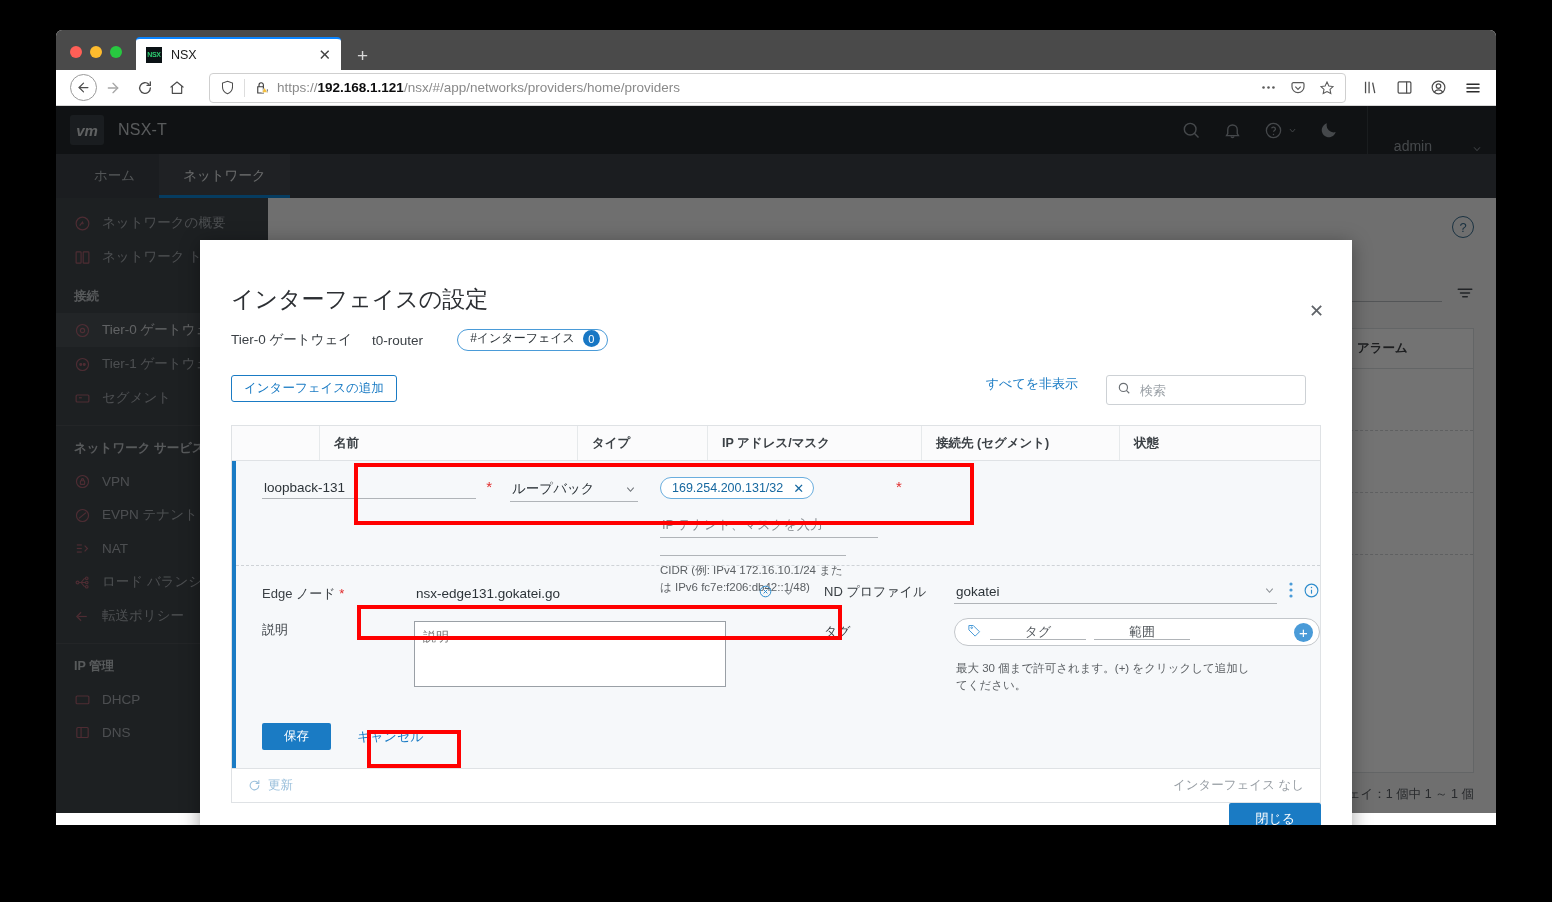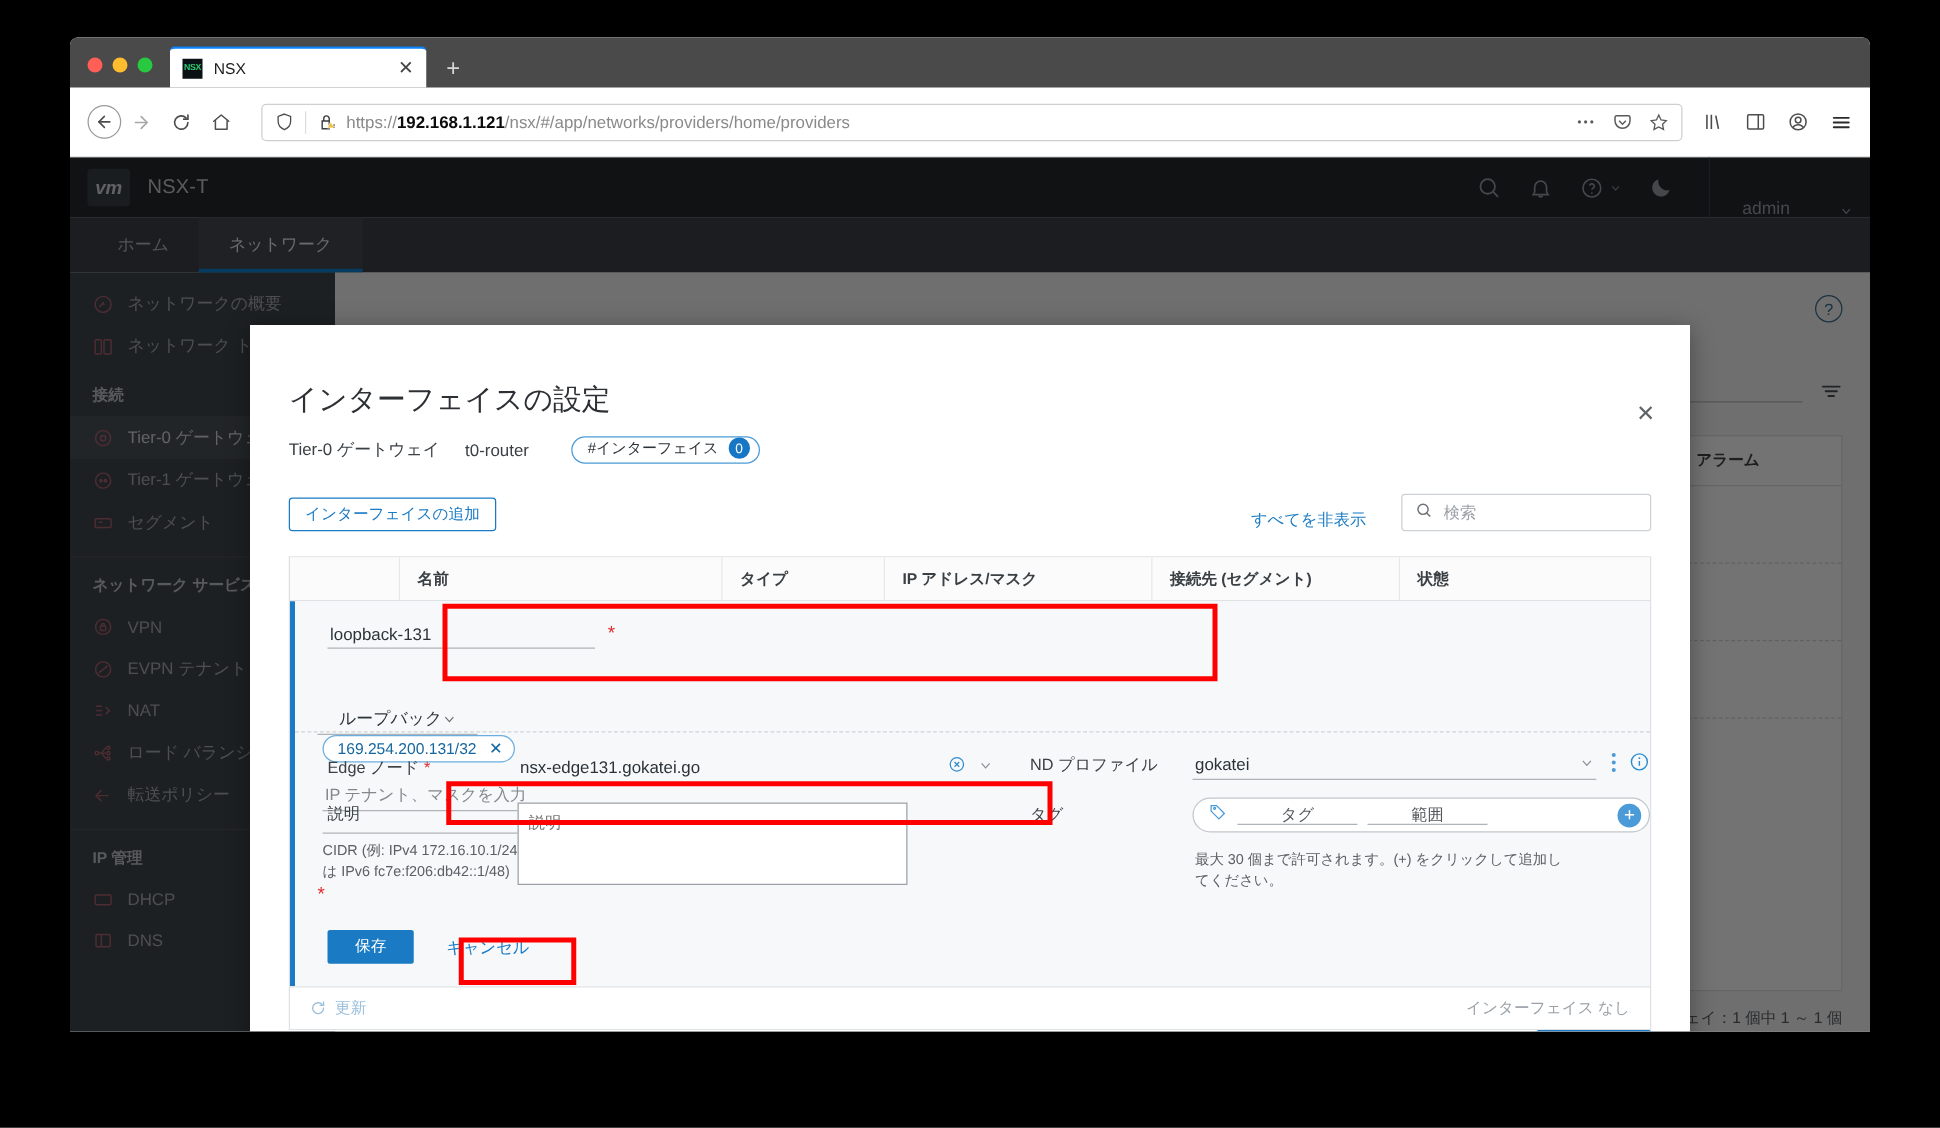--- a/index.html
+++ b/index.html
@@ -44,21 +44,21 @@
   .tab-close {
     font-size: 15px; color: #444; line-height: 1; cursor: pointer;
     font-weight: 300;
   }
   #new-tab-btn {
     font-size: 19px; color: #d8d8d8; font-weight: 300;
     margin: 0 0 5px 16px; cursor: pointer; line-height: 1;
   }
   
   #nav-bar {
-    height: 56px; background: #fff; display: flex; align-items: center;
+    height: 36px; background: #fff; display: flex; align-items: center;
     padding: 0 14px; border-bottom: 1px solid #d7d7d7;
   }
   .nav-btn {
     width: 32px; height: 32px; display: flex; align-items: center;
     justify-content: center; color: #4d4d4d; font-size: 17px;
     cursor: pointer; flex: 0 0 auto;
   }
   #back-btn { border: 1.3px solid #9a9a9a; border-radius: 50%; width: 27px; height: 27px; }
   #forward-btn { color: #9c9c9c; }
   #url-container {
@@ -168,21 +168,21 @@
     border: 1px solid #4a9bd8; border-radius: 12px; height: 22px;
     display: inline-flex; align-items: flex-start; gap: 8px; padding: 0 7px 0 12px;
     font-size: 12px; color: #2c3338;
   }
   .chip-badge {
     width: 17px; height: 17px; border-radius: 50%; background: #1877c4; color: #fff;
     font-size: 11px; display: flex; align-items: center; justify-content: center;
   }
   .sub-name { margin-left: -14px; }
   .modal-toolbar {
-    display: flex; align-items: flex-end; padding: 24px 31px 0 31px; font-family: Liberation Serif, serif;
+    display: flex; align-items: flex-start; padding: 24px 46px 0 31px;
   }
   .btn-outline {
     border: 1px solid #1a7bc4; color: #1a7bc4; background: #fff;
     height: 27px; padding: 0 12px; font-size: 12.5px; border-radius: 3px;
     cursor: pointer; font-family: inherit;
   }
   .link-blue { color: #1a7bc4; font-size: 13px; cursor: pointer; }
   .search-box {
     width: 200px; height: 30px; border: 1px solid #cdd1d5; border-radius: 3px;
     display: flex; align-items: center; gap: 9px; padding: 0 10px; margin-left: 28px;
@@ -198,31 +198,31 @@
     display: flex; flex-direction: column;
   }
   .t-head { height: 35px; display: flex; background: #fbfbfc; border-bottom: 1px solid #dfe2e5; }
   .t-th {
     font-size: 12.5px; font-weight: bold; color: #3b4045;
     display: flex; align-items: center; padding-left: 14px;
     border-right: 1px solid #e6e9eb;
   }
   .t-form-row { display: flex; background: #f6f8fa; border-left: 4px solid #1a7bc4; }
   .form-left { flex: 1; padding: 0; position: relative; }
-  .row1 { display: flex; align-items: flex-start; padding: 16px 0 0 0; height: 104px; flex-direction: column; }
+  .row1 { display: flex; align-items: flex-start; padding: 16px 0 0 0; height: 104px; }
   .fld-name { width: 256px; padding-left: 26px; }
   .underline-input {
     width: 100%; border: none; border-bottom: 1px solid #b0b4b8; background: transparent;
     font-size: 13.5px; color: #2c3338; padding: 3px 2px; outline: none; font-family: inherit;
   }
   .req-star { color: #e02b2b; font-size: 15px; margin-left: 10px; line-height: 20px;}
   .fld-type { width: 128px; margin-left: 18px; position: relative; }
   .sel-underline {
     border-bottom: 1px solid #b0b4b8; font-size: 13.5px; color: #2c3338;
-    display: flex; align-items: center; justify-content: center; padding: 3px 2px; margin-top: 44px;
+    display: flex; align-items: center; justify-content: space-between; padding: 3px 2px;
   }
   .fld-ip { width: 218px; margin-left: 22px; }
   .ip-chip {
     display: inline-flex; align-items: center; gap: 10px; height: 22px;
     border: 1px solid #6aaede; border-radius: 11px; padding: 0 9px 0 11px;
     font-size: 12.5px; color: #15679f; background: #fff;
   }
   .ip-chip .x { color: #15679f; cursor: pointer; font-size: 13px; }
   .ip-placeholder {
     font-size: 13px; color: #83888d; border-bottom: 1px solid #b0b4b8;

